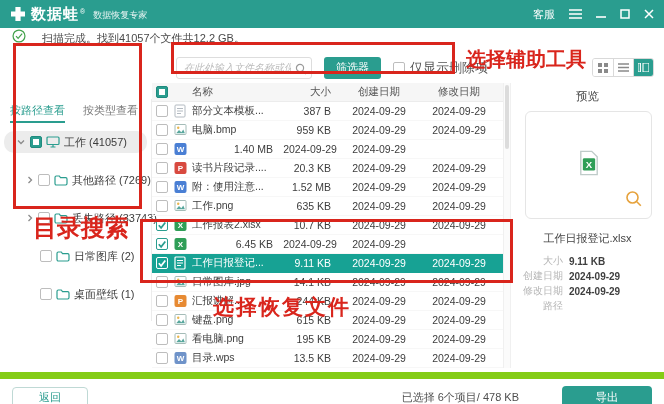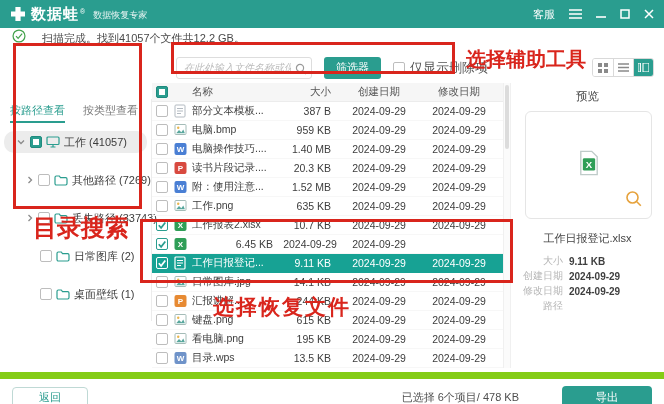--- a/index.html
+++ b/index.html
@@ -311,21 +311,20 @@
                 <span class="c-date">2024-09-29</span>
               </div>
               <div class="trow">
                 <span class="cb empty"></span>
                 <span class="fic">
                   <svg width="13" height="14" viewBox="0 0 13 14">
                     <rect x="0.5" y="1" width="12" height="12" rx="2" fill="#4a7fd4"></rect>
                     <text x="6.5" y="10.3" font-size="8" font-weight="bold" fill="#fff" text-anchor="middle" font-family="Liberation Sans">W</text>
                   </svg>
                 </span>
-                <span class="c-name">电脑操作技巧....</span>
                 <span class="c-size">1.40 MB</span>
                 <span class="c-date">2024-09-29</span>
                 <span class="c-date">2024-09-29</span>
               </div>
               <div class="trow">
                 <span class="cb empty"></span>
                 <span class="fic">
                   <svg width="13" height="14" viewBox="0 0 13 14">
                     <rect x="0.5" y="1" width="12" height="12" rx="2" fill="#d8493f"></rect>
                     <text x="6.5" y="10.3" font-size="8" font-weight="bold" fill="#fff" text-anchor="middle" font-family="Liberation Sans">P</text>

